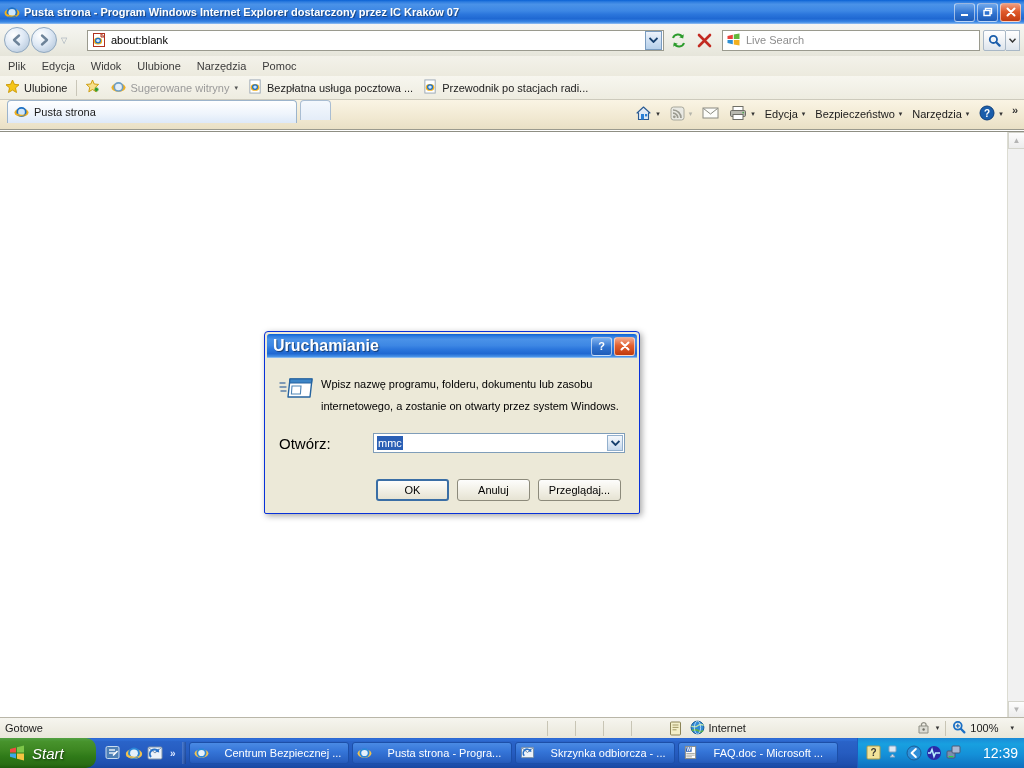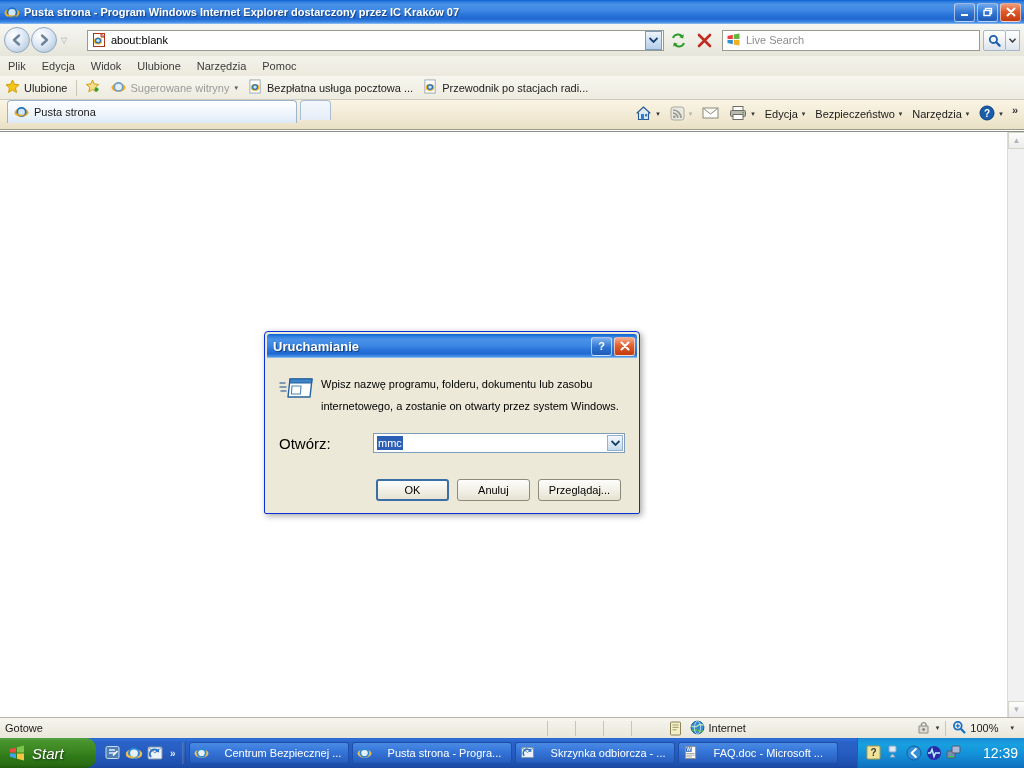--- a/index.html
+++ b/index.html
@@ -193,21 +193,21 @@
   }
   .dlg-title {
     height: 24px; margin: 2px 2px 0 2px;
     background: linear-gradient(to bottom,
        #0a61d4 0%, #2f7ee0 10%, #4a92e8 22%, #3d87e4 48%,
        #2b76dc 64%, #1f68d2 82%, #4b95e8 95%, #b0d2f7 100%);
     border-radius: 3px 3px 0 0;
     display: flex; align-items: center; box-sizing: border-box;
   }
   .dlg-title .t {
-    color: #fff; font-size: 13px; font-weight: bold; margin-left: 6px;
+    color: #fff; font-size: 16px; font-weight: bold; margin-left: 6px;
     text-shadow: 1px 1px 1px rgba(0,0,0,.5);
     flex: 1 1 auto;
   }
   .dlg-btn {
     width: 21px; height: 19px; border-radius: 3px; margin-right: 2px;
     border: 1px solid rgba(255,255,255,.6);
     display: flex; align-items: center; justify-content: center;
     font-size: 11px; font-weight: bold; color: #fff; box-sizing: border-box;
   }
   .dlg-btn.help { background: linear-gradient(to bottom,#7fb2ef,#2f72cf 55%,#1e5cb8); }

